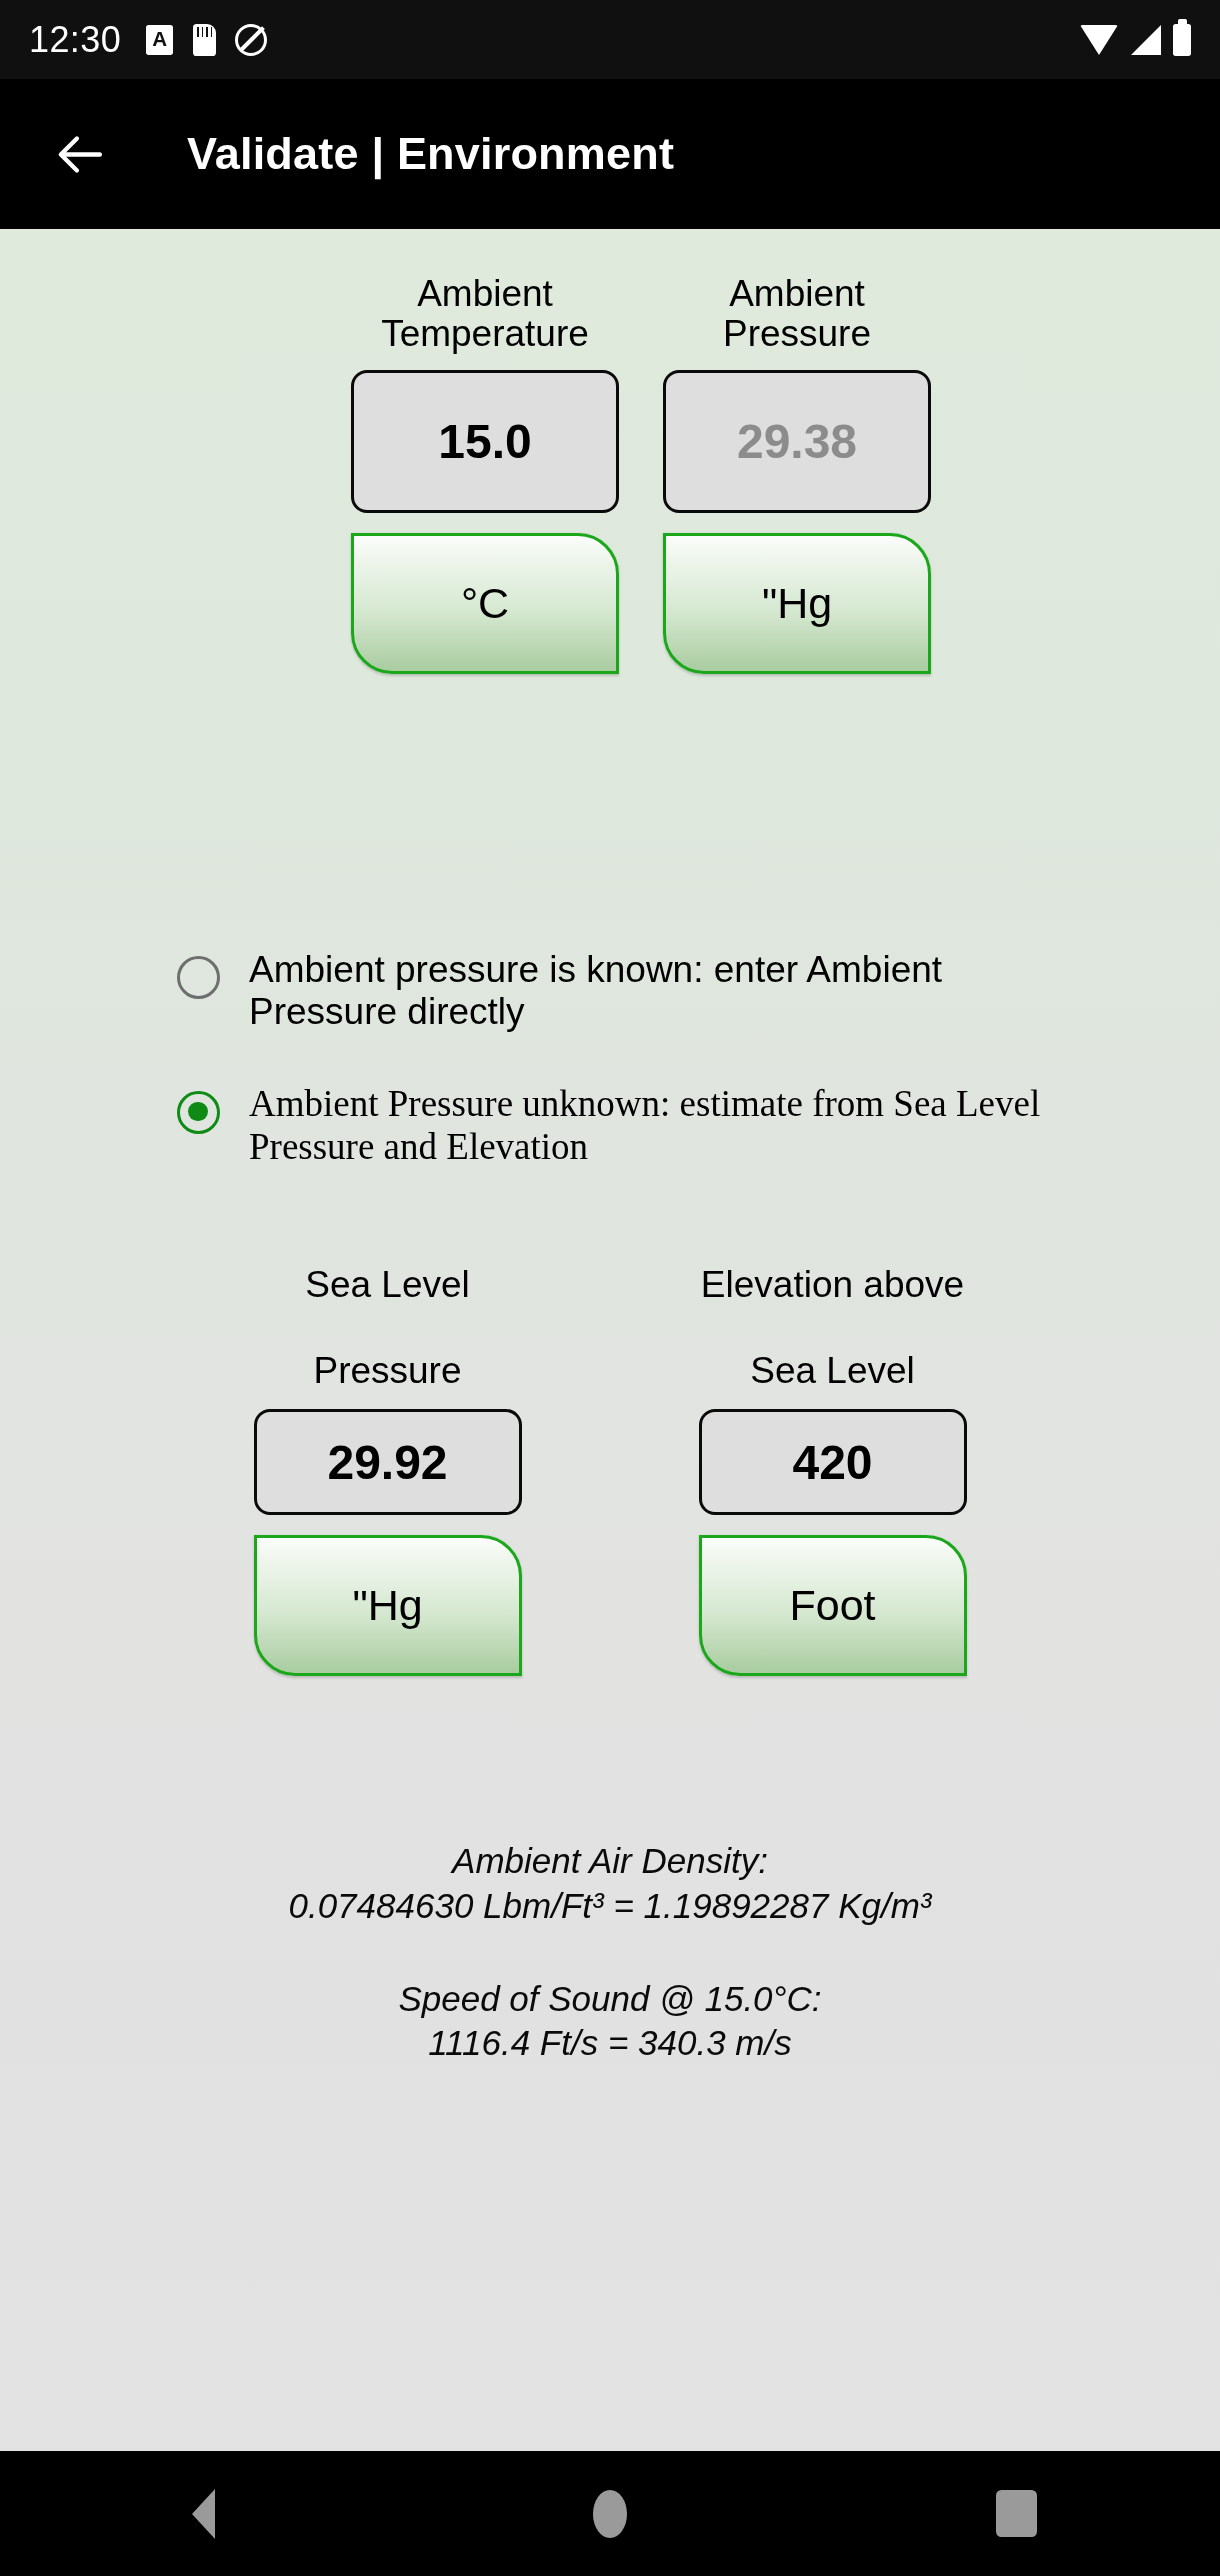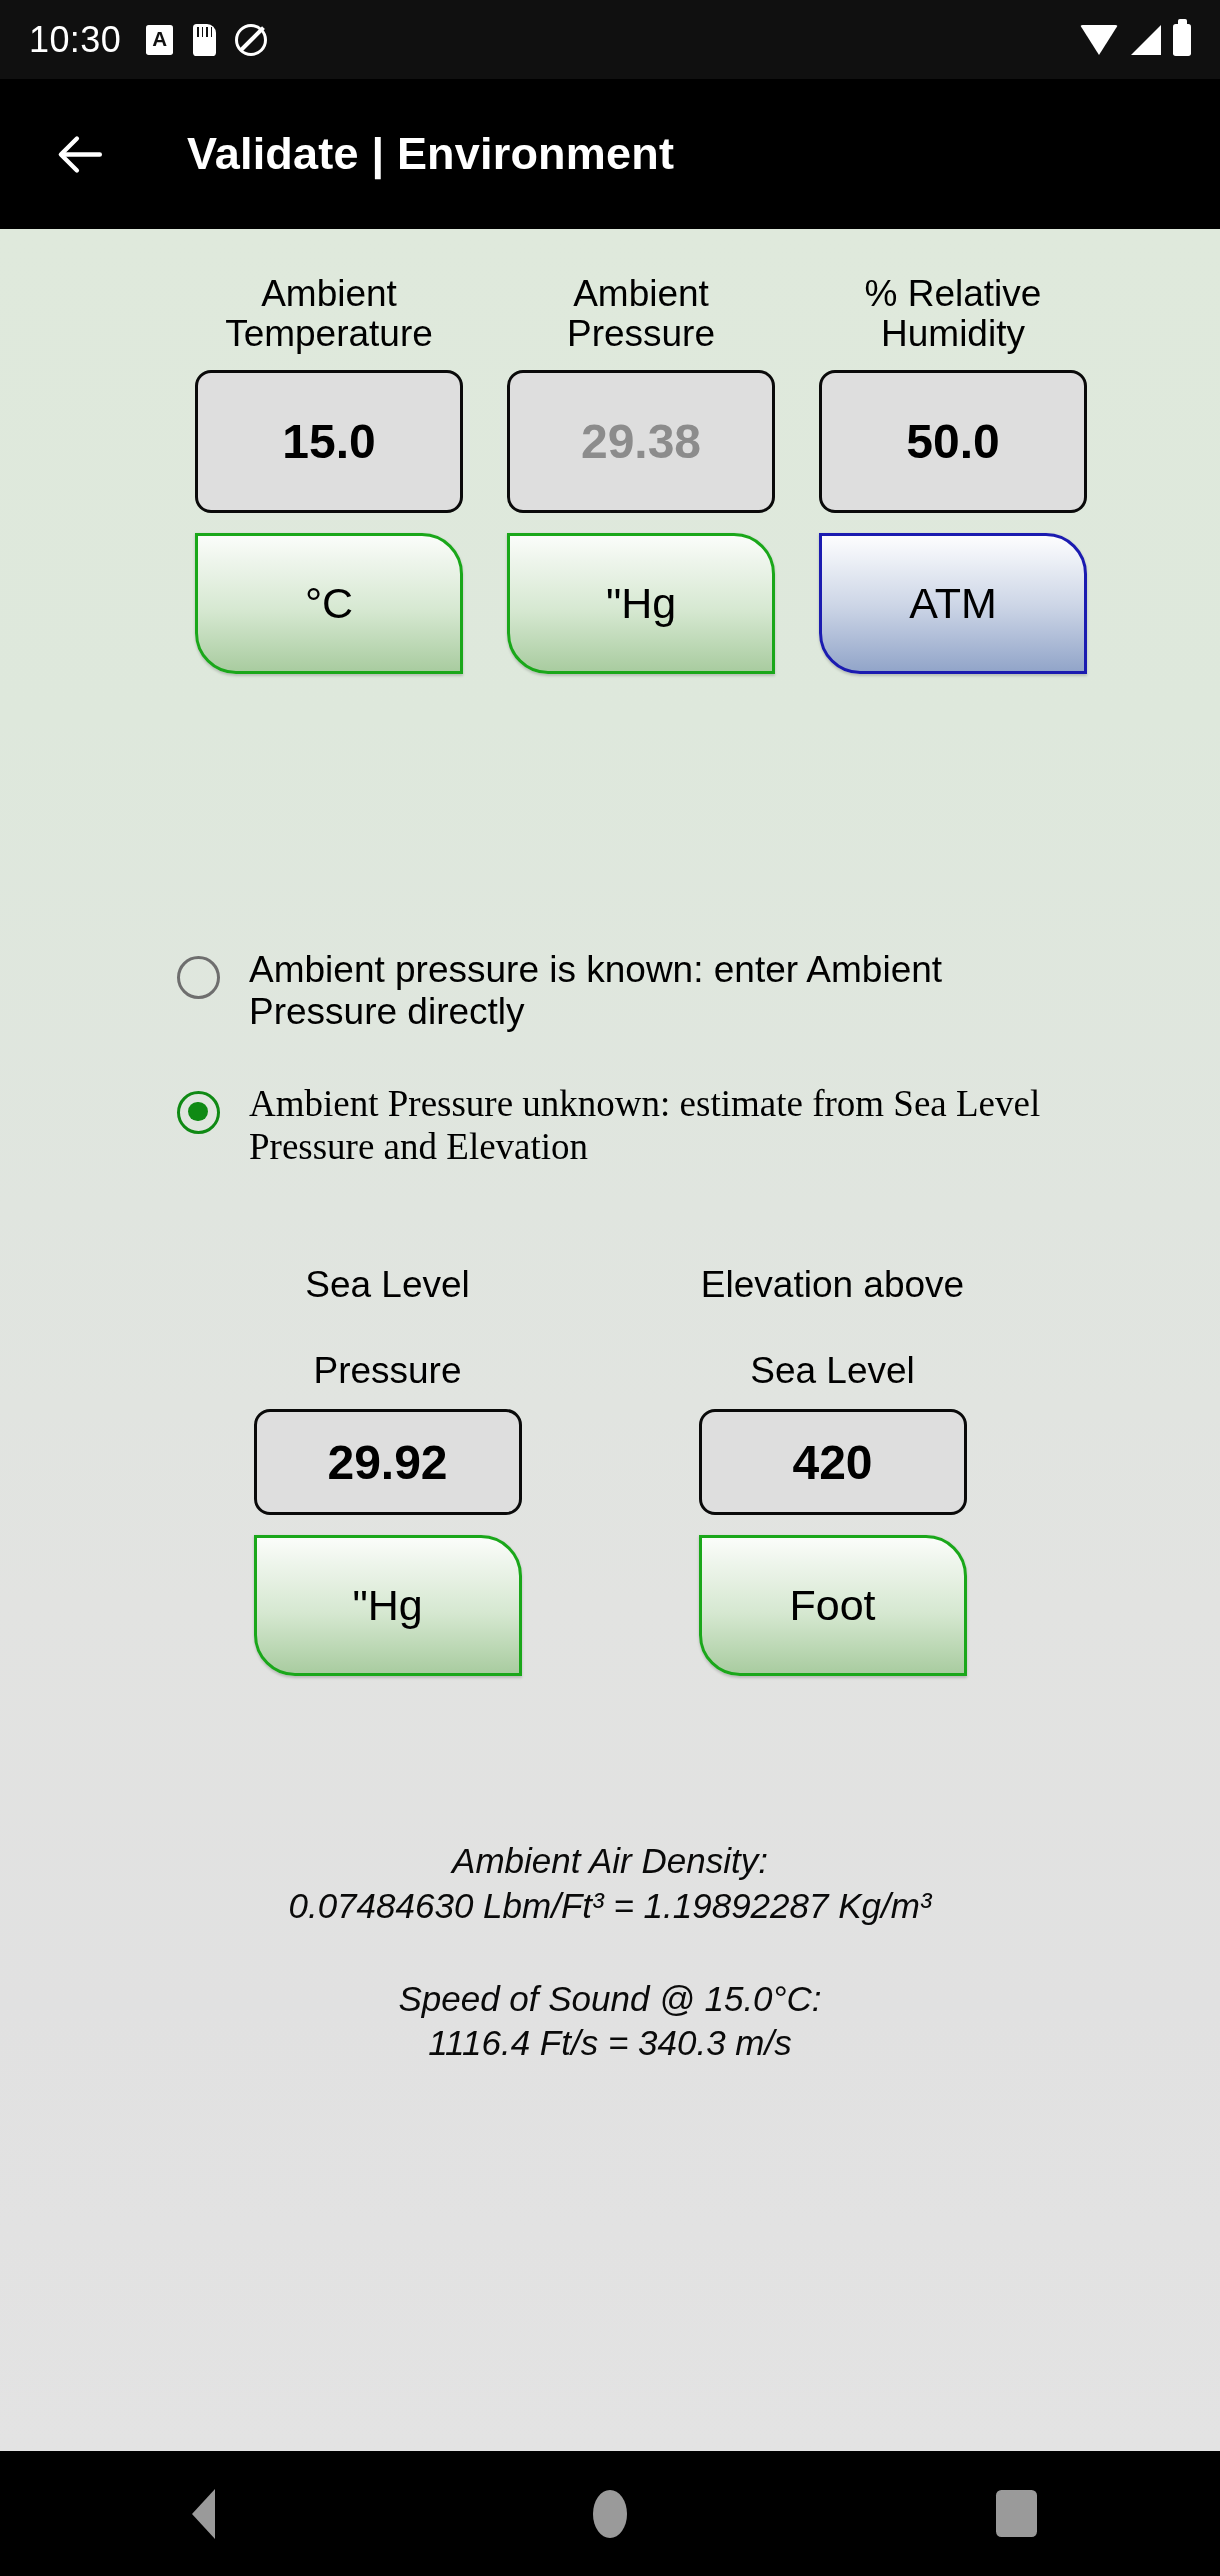--- a/index.html
+++ b/index.html
@@ -311,21 +311,21 @@
     border-radius: 5.4px;
     background: #9a9a9a;
   }
 </style>
 </head>
 <body>
 
 <div id="screen">
 
   <div class="status-bar">
-    <div class="status-time">10:30</div>
+    <div class="status-time">12:30</div>
     <div class="status-left-icons">
       <div class="ic-alpha">A</div>
       <div class="ic-sim"></div>
       <div class="ic-nodisturb"></div>
     </div>
     <div class="status-right-icons">
       <div class="ic-wifi"></div>
       <div class="ic-signal"></div>
       <div class="ic-battery"></div>
     </div>
@@ -357,28 +357,20 @@
 
         <div class="col">
           <div class="field-label">
             <span>Ambient</span>
             <span>Pressure</span>
           </div>
           <div class="value-box readonly">29.38</div>
           <div class="unit-btn">"Hg</div>
         </div>
 
-        <div class="col">
-          <div class="field-label">
-            <span>% Relative</span>
-            <span>Humidity</span>
-          </div>
-          <div class="value-box">50.0</div>
-          <div class="unit-btn blue">ATM</div>
-        </div>
 
       </div>
     </div>
 
     <div class="radio-group">
       <div class="radio-row">
         <div class="radio-mark"></div>
         <div class="radio-label">Ambient pressure is known: enter Ambient Pressure directly</div>
       </div>
       <div class="radio-row">

